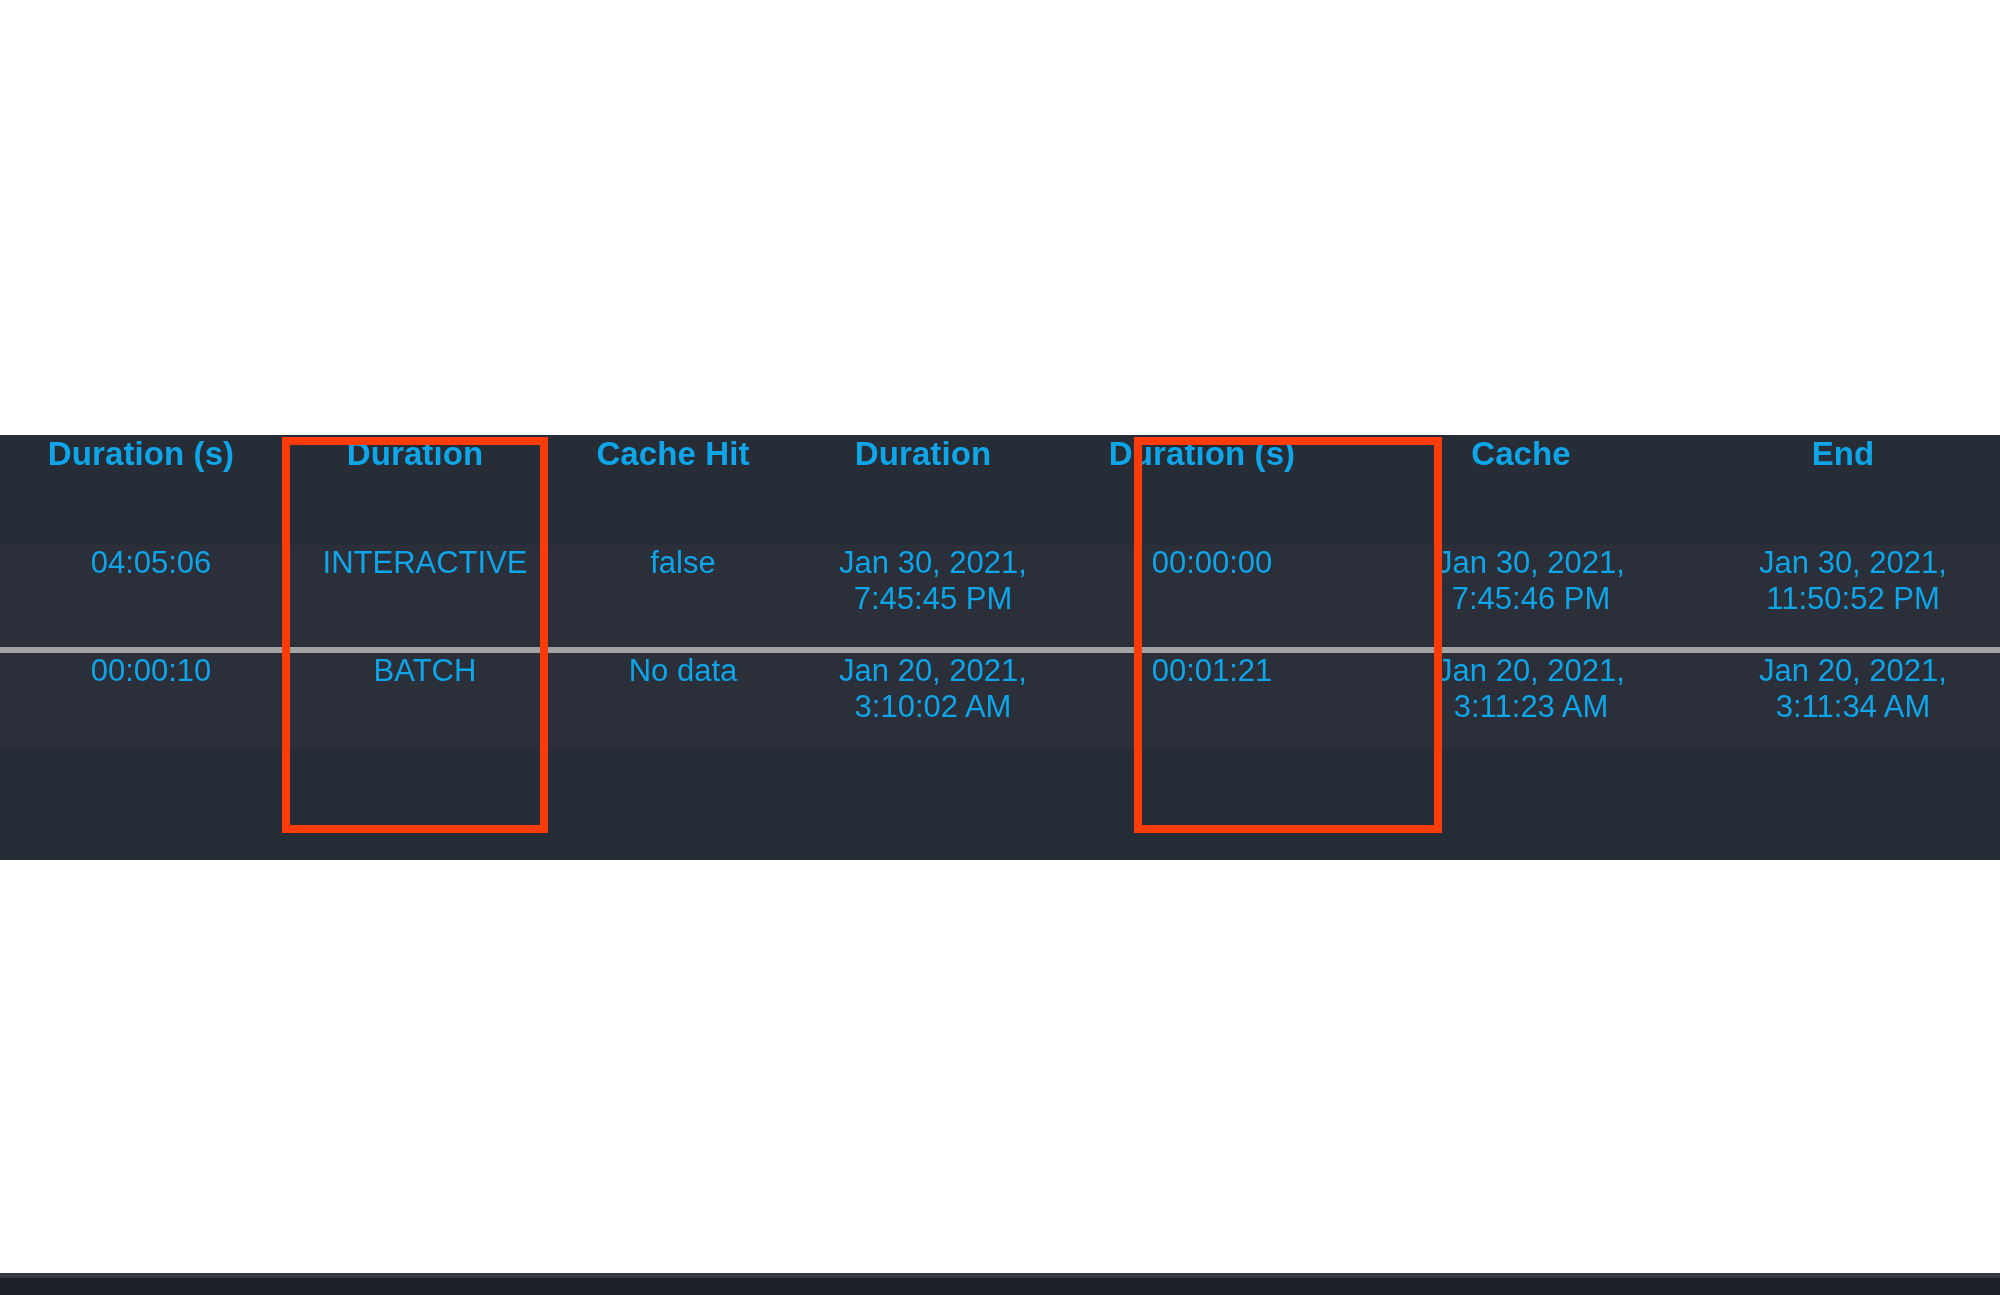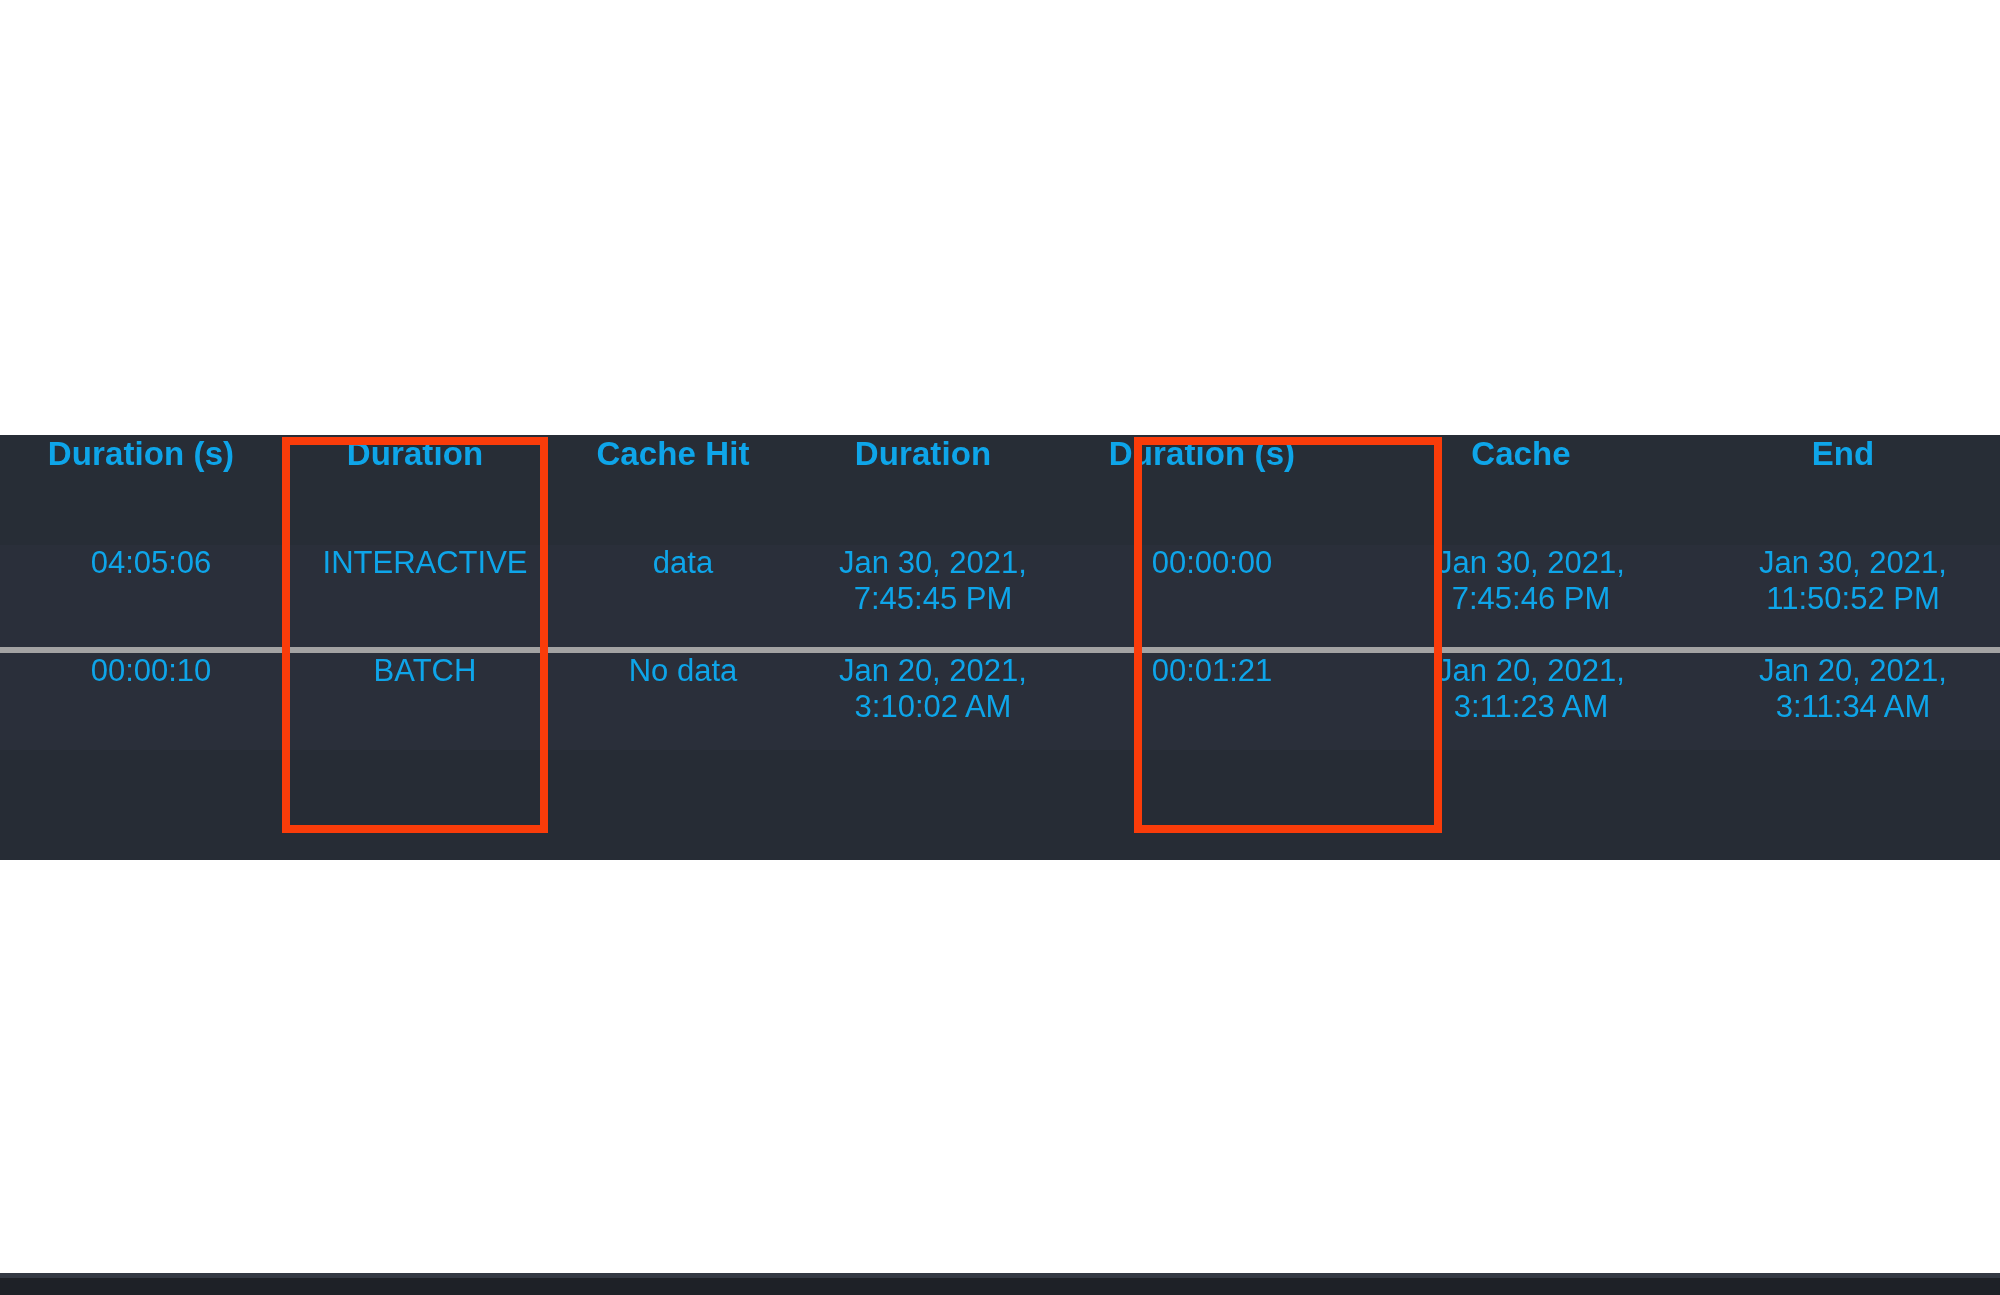--- a/index.html
+++ b/index.html
@@ -156,21 +156,21 @@
     <tbody>
 
       <tr class="tbody-row row-1">
         <td class="col-duration pad-duration">
           <span class="cell-line">04:05:06</span>
         </td>
         <td class="col-priority pad-priority">
           <span class="cell-line">INTERACTIVE</span>
         </td>
         <td class="col-cachehit pad-cachehit">
-          <span class="cell-line">data</span>
+          <span class="cell-line">false</span>
         </td>
         <td class="col-creation pad-creation">
           <span class="cell-line">Jan 30, 2021,</span>
           <span class="cell-line">7:45:45 PM</span>
         </td>
         <td class="col-creations pad-creations">
           <span class="cell-line">00:00:00</span>
         </td>
         <td class="col-start pad-start">
           <span class="cell-line">Jan 30, 2021,</span>

